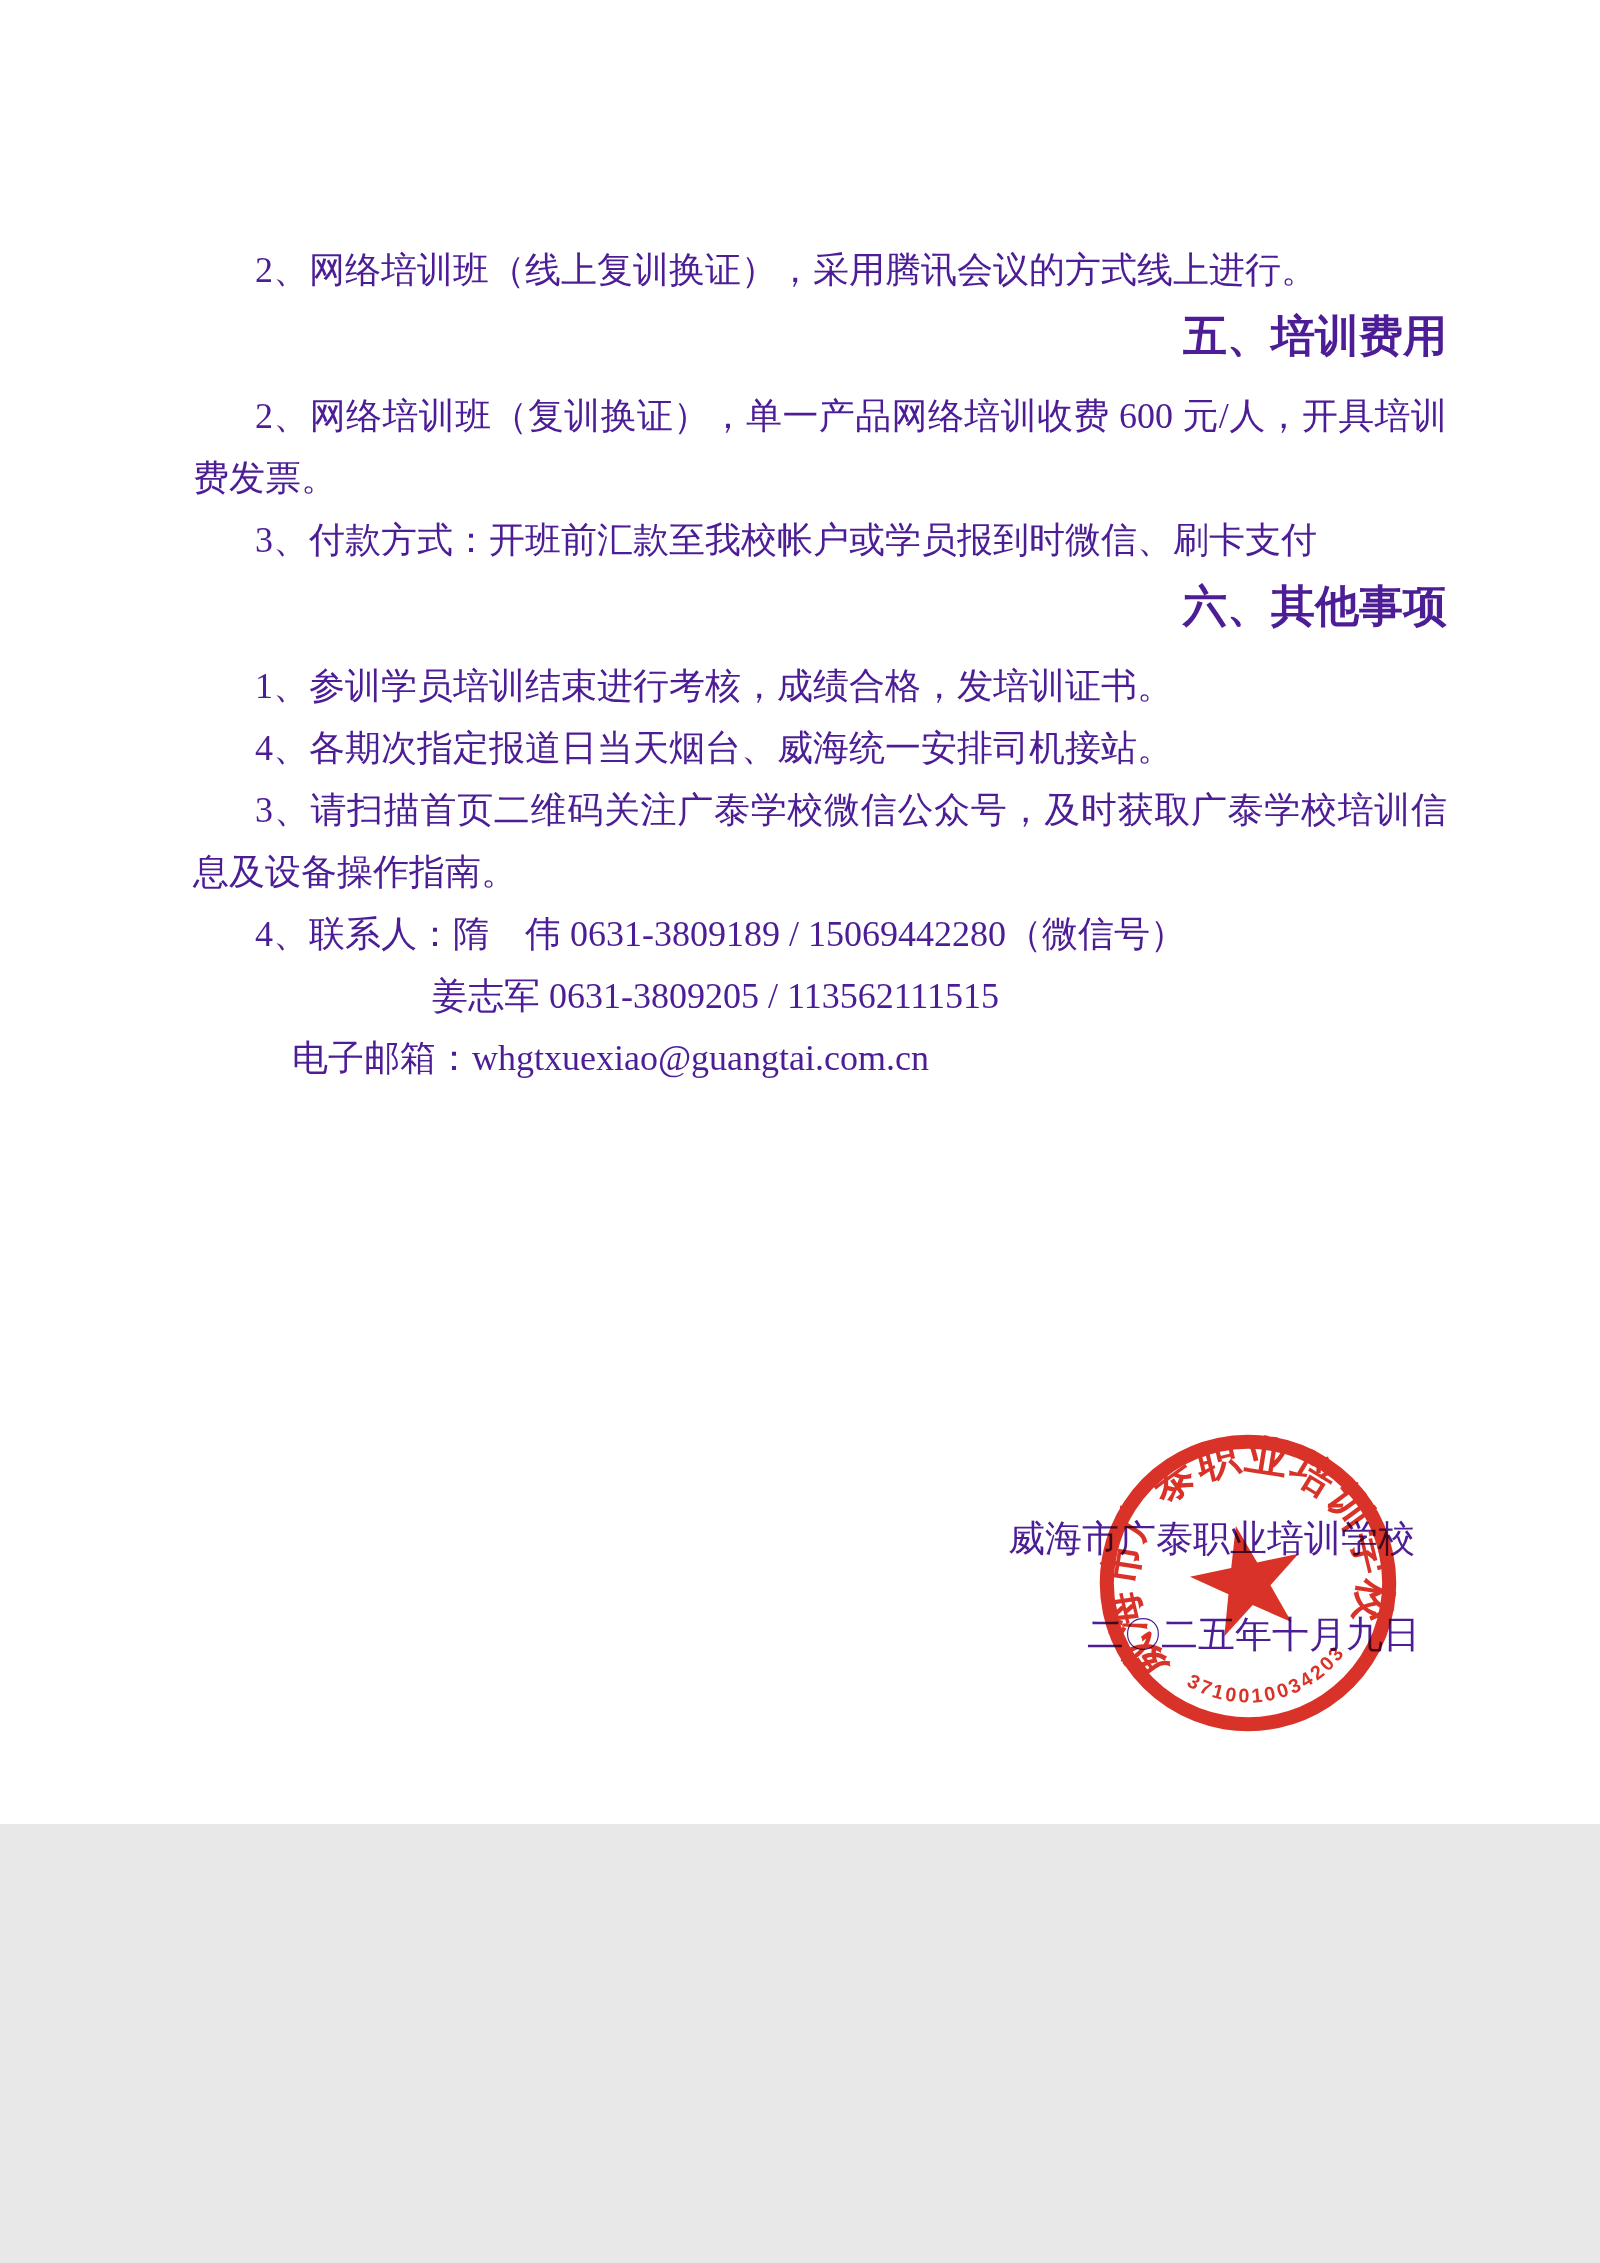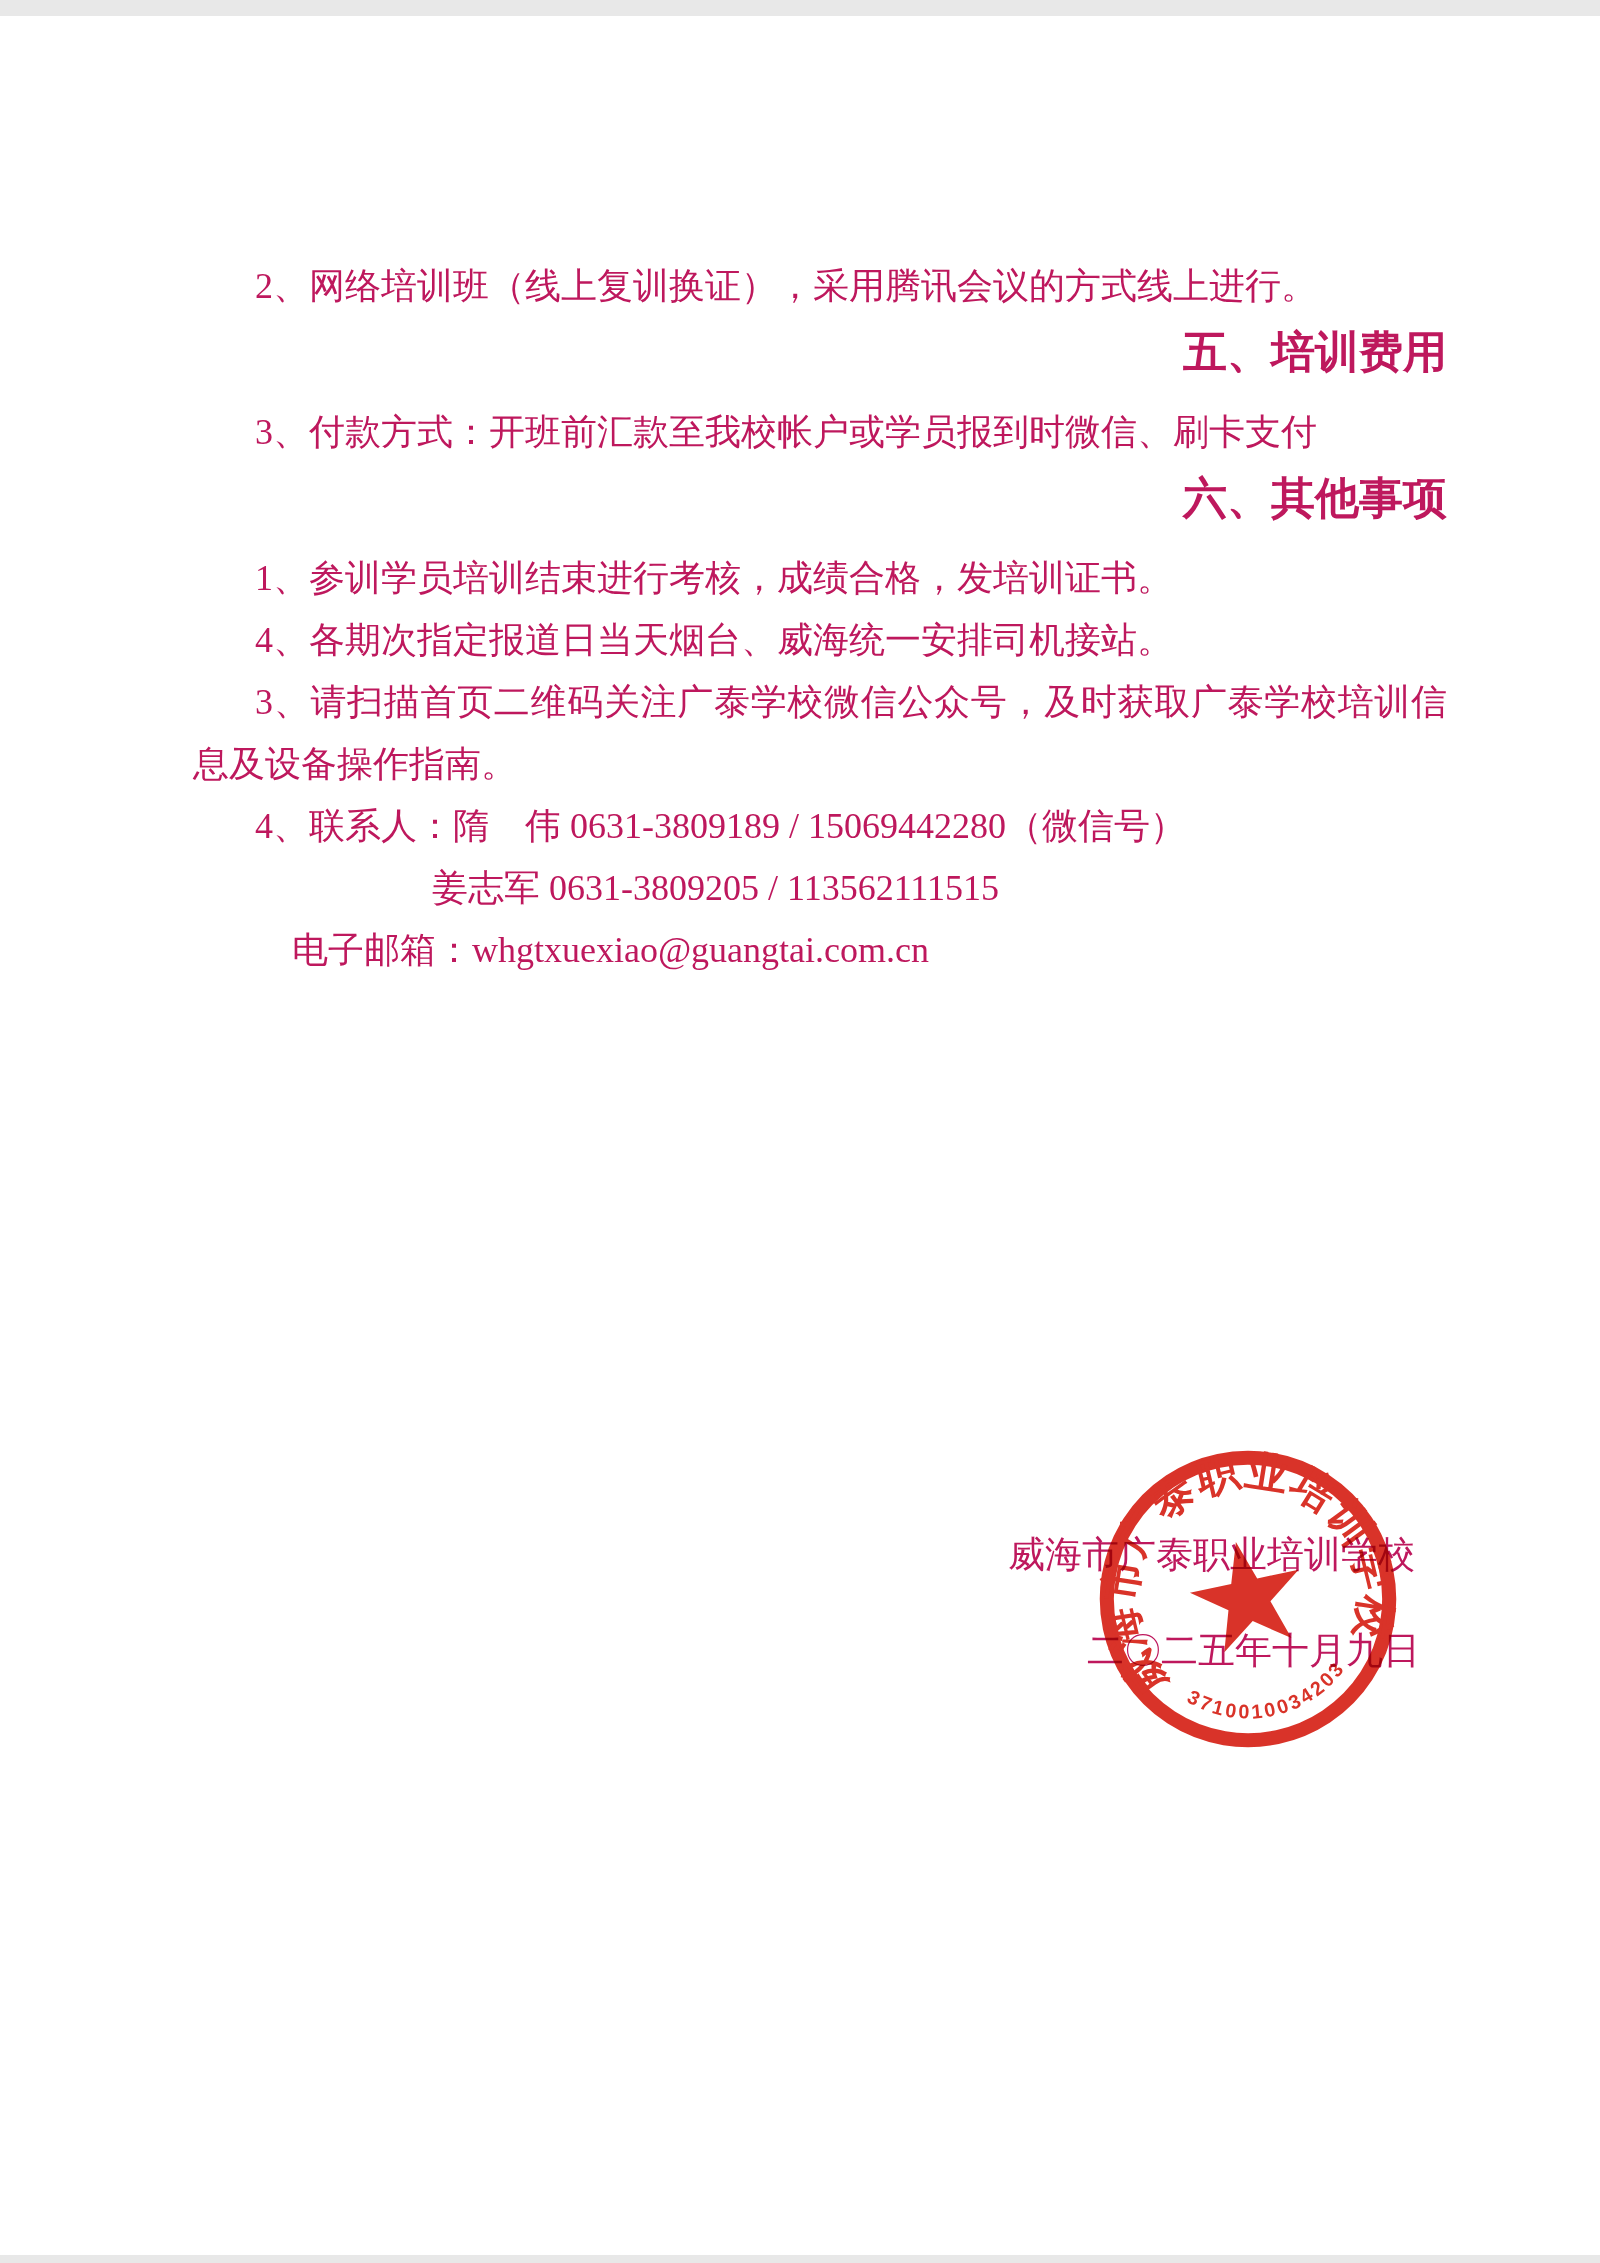--- a/index.html
+++ b/index.html
@@ -1,22 +1,22 @@
 <!DOCTYPE html>
 <html><head>
 <meta charset="utf-8">
 <style>
   html,body { margin:0; padding:0; background:#e8e8e8; }
   .page {
     position:relative;
-    width:1600px; height:2239px;
-    margin:16px auto;
+    width:1600px; height:1824px;
+    margin:0 auto;
     background:#ffffff;
     font-family:"Liberation Serif","DejaVu Serif",serif;
-    color:#be185d;
+    color:#4c1d95;
     overflow:hidden;
   }
   .content {
     position:absolute;
     left:193px; top:239px;
     width:1254px;
     font-size:36px;
     line-height:62px;
     text-align:justify;
     text-justify:inter-ideograph;
@@ -69,20 +69,21 @@
 </head>
 <body>
 
 <div class="page">
 
   <div class="content">
     <p>2、网络培训班（线上复训换证），采用腾讯会议的方式线上进行。</p>
 
     <h2>五、培训费用</h2>
 
+    <p>2、网络培训班（复训换证），单一产品网络培训收费 600 元/人，开具培训费发票。</p>
     <p>3、付款方式：开班前汇款至我校帐户或学员报到时微信、刷卡支付</p>
 
     <h2>六、其他事项</h2>
 
     <p>1、参训学员培训结束进行考核，成绩合格，发培训证书。</p>
     <p>4、各期次指定报道日当天烟台、威海统一安排司机接站。</p>
     <p>3、请扫描首页二维码关注广泰学校微信公众号，及时获取广泰学校培训信息及设备操作指南。</p>
     <p>4、联系人：隋　伟 0631-3809189 / 15069442280（微信号）</p>
     <p class="contact-second">姜志军 0631-3809205 / 113562111515</p>
     <p class="email-line">电子邮箱：whgtxuexiao@guangtai.com.cn</p>

